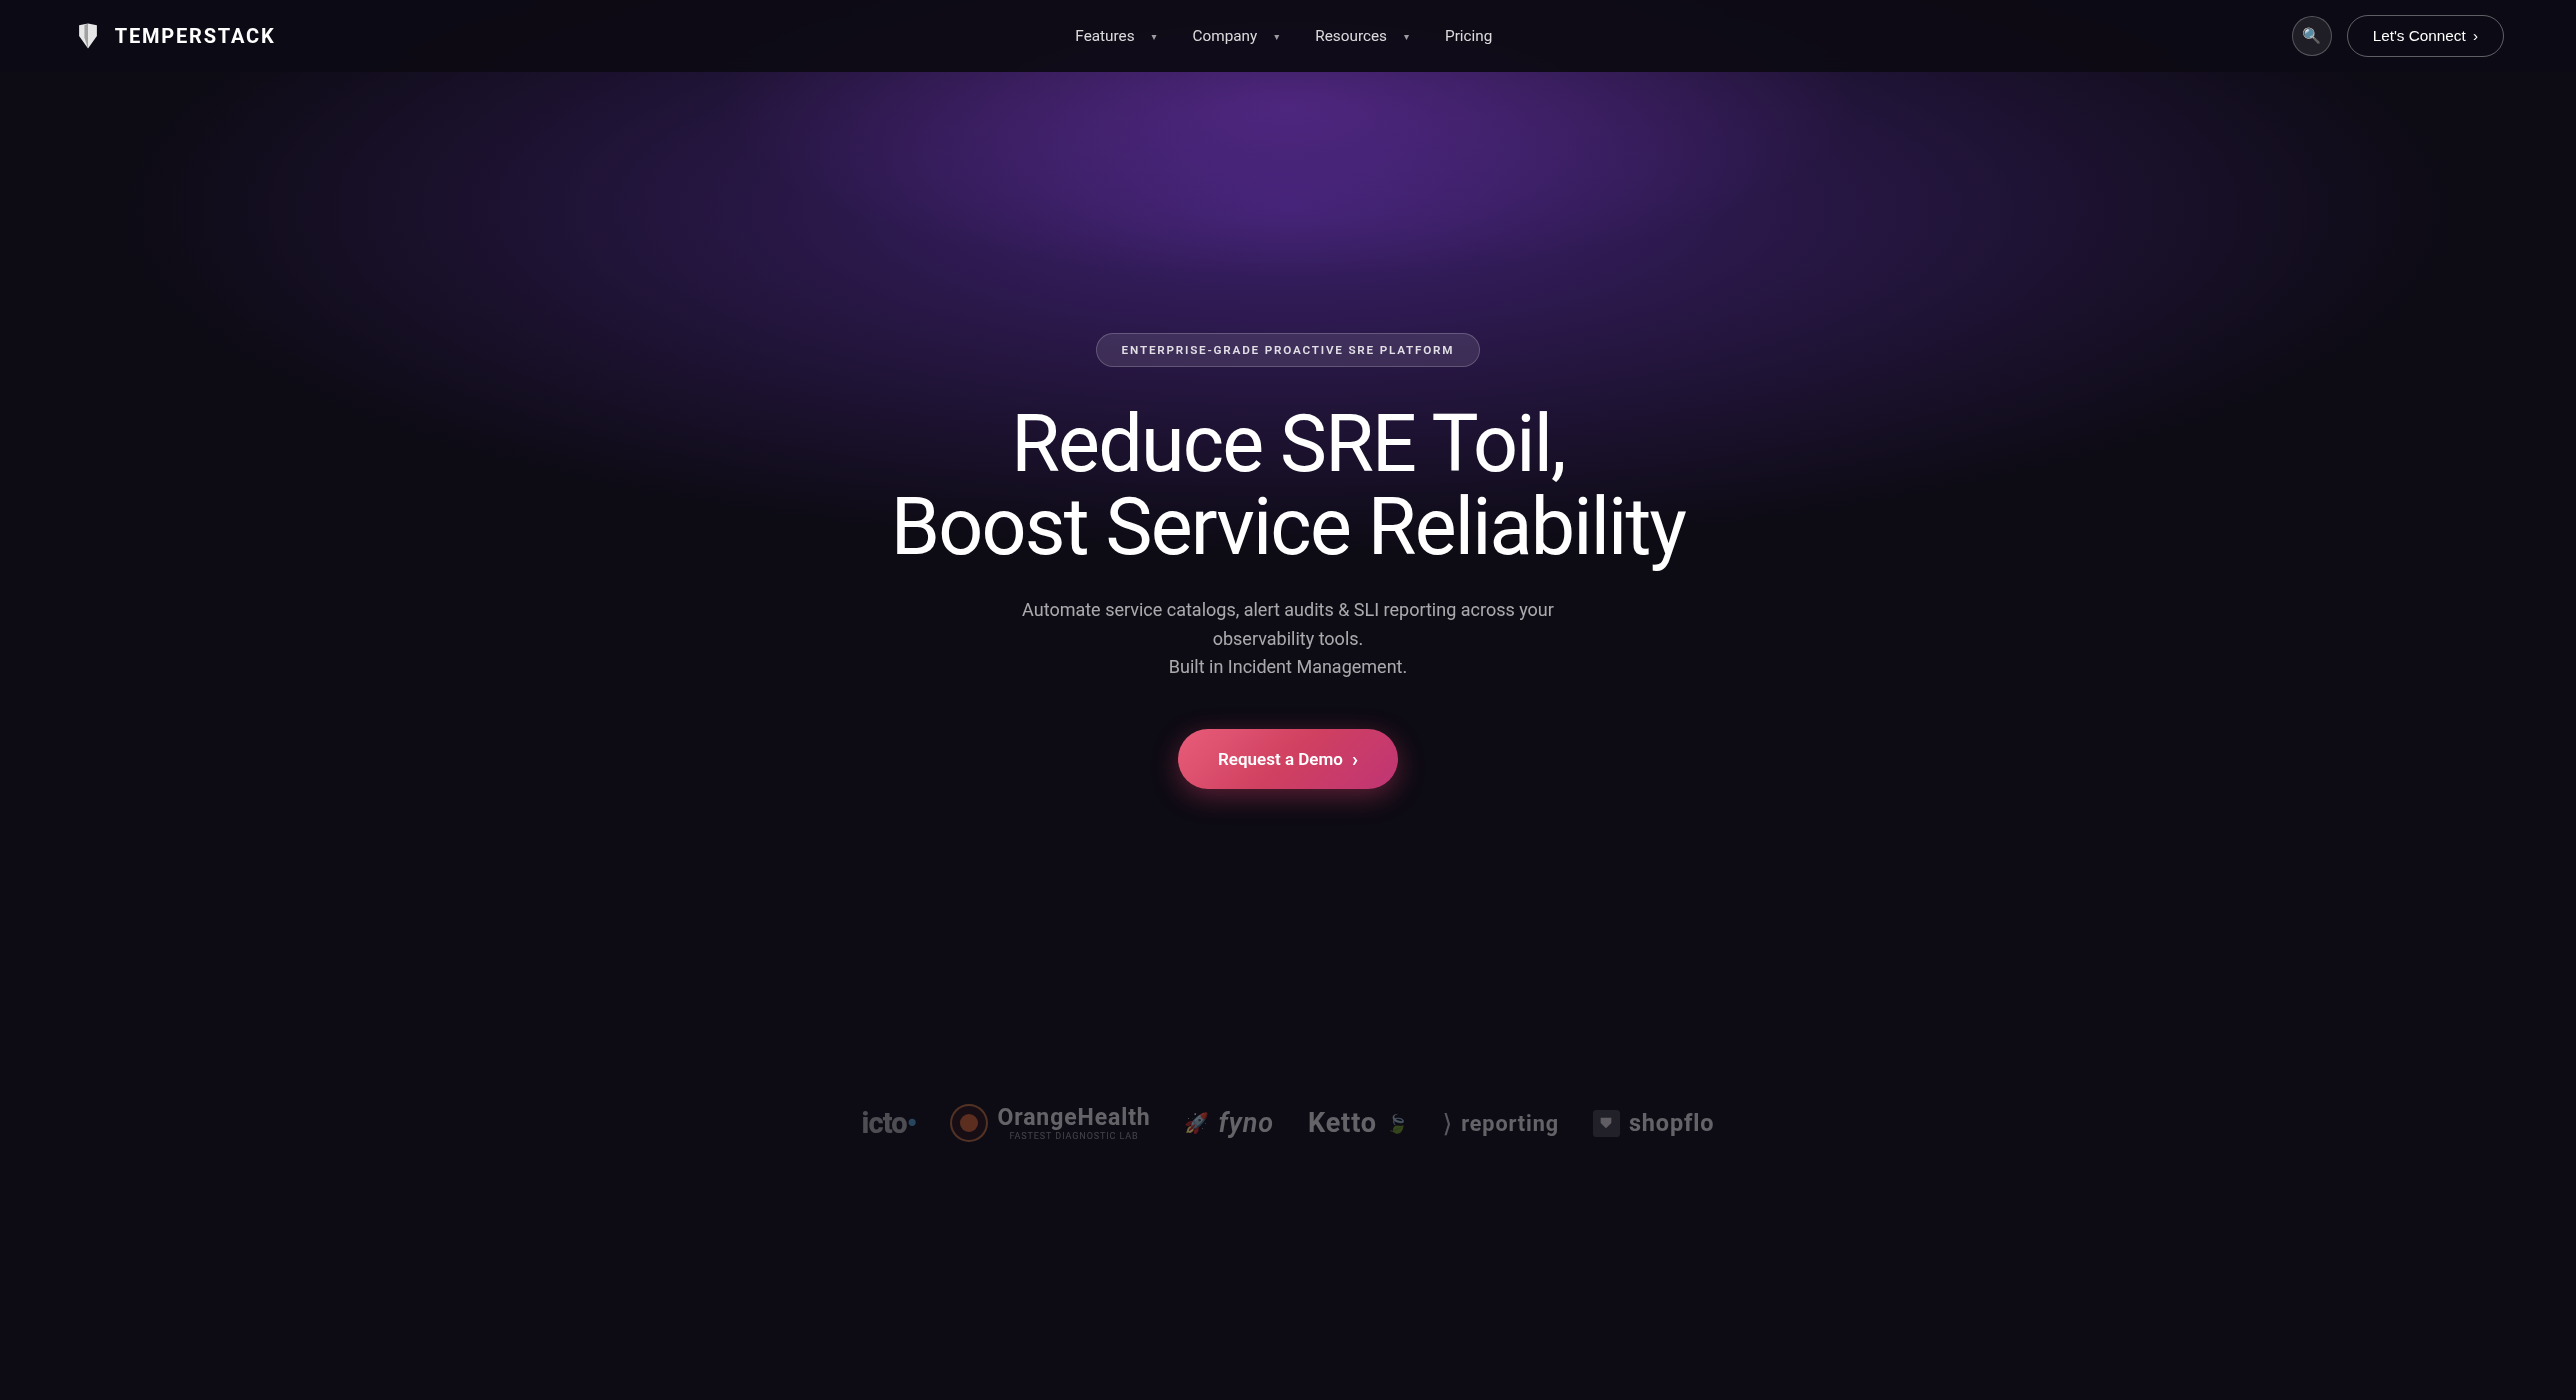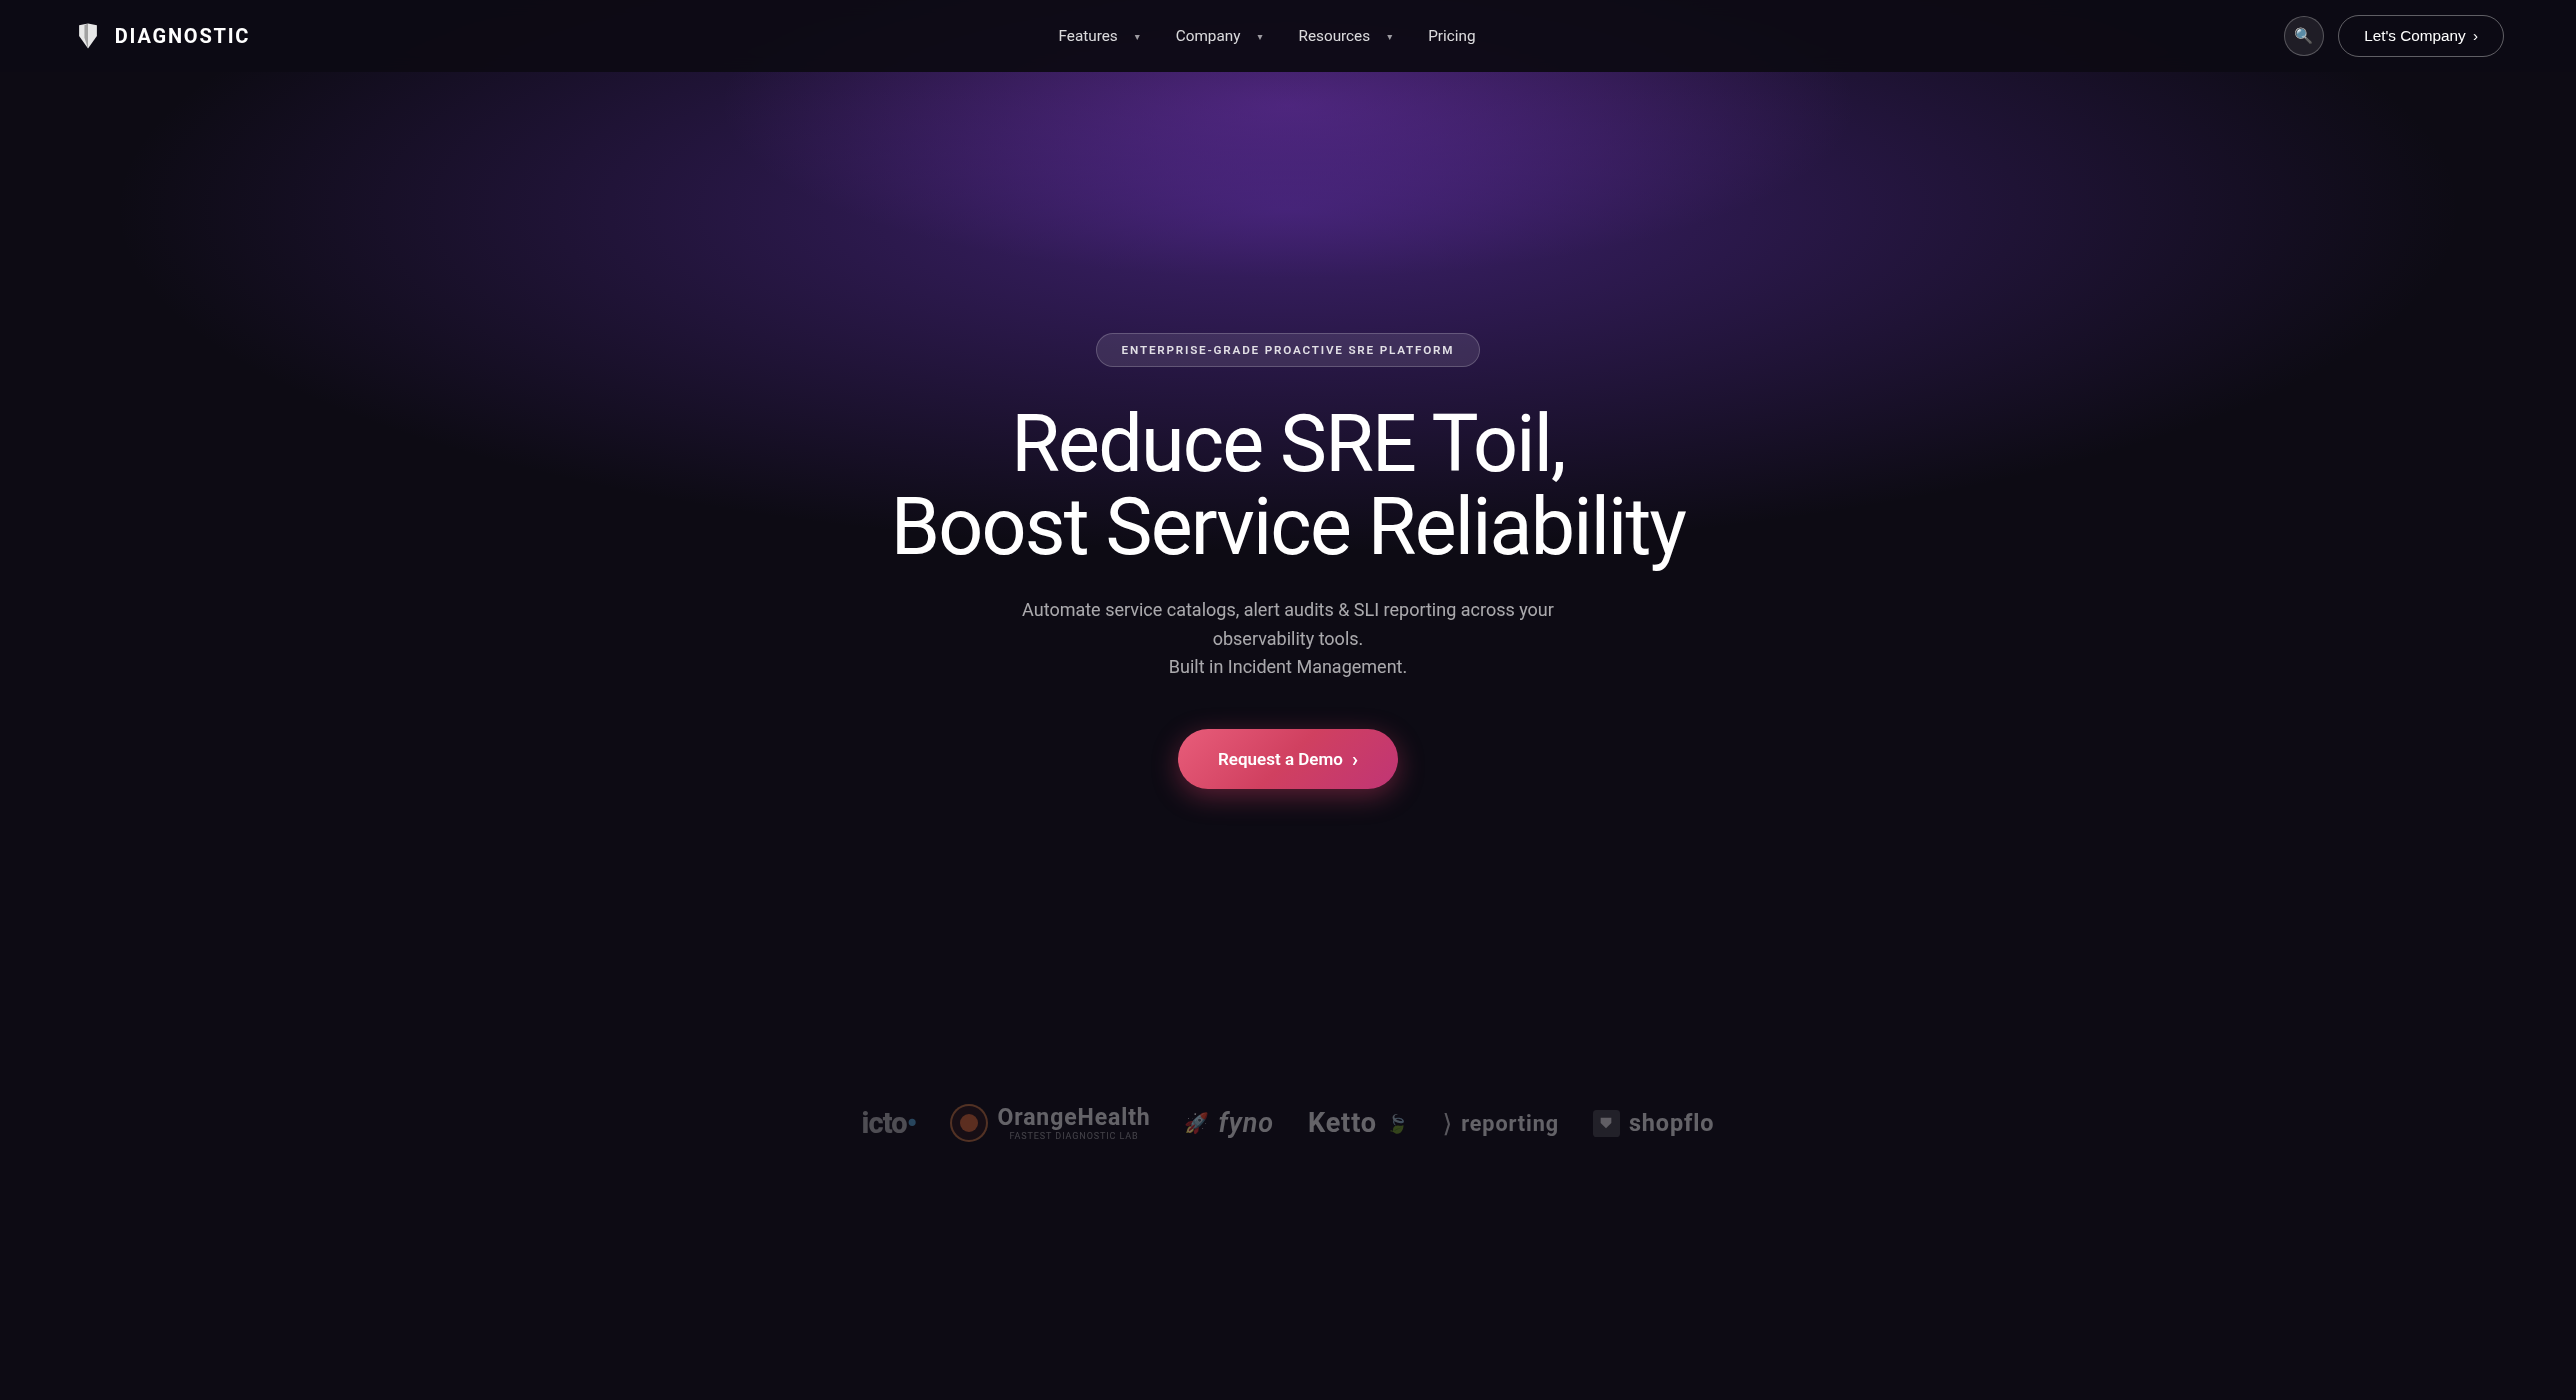--- a/index.html
+++ b/index.html
@@ -274,21 +274,21 @@
   </style>
 </head>
 <body>
 
 <nav>
   <a class="logo" href="#">
     <svg class="logo-icon" viewBox="0 0 36 36" fill="none" xmlns="http://www.w3.org/2000/svg">
       <path d="M8 6 L18 4 L28 6 L28 18 L18 32 L8 18 Z" fill="white" opacity="0.9"></path>
       <path d="M14 6 L18 4 L18 32 L14 20 Z" fill="rgba(0,0,0,0.3)"></path>
     </svg>
-    <span class="logo-text">DIAGNOSTIC</span>
+    <span class="logo-text">TEMPERSTACK</span>
   </a>
 
   <div class="nav-links">
     <a class="nav-item" href="#">
       <span>Features</span>
       <span class="nav-chevron">▾</span>
     </a>
     <a class="nav-item" href="#">
       <span>Company</span>
       <span class="nav-chevron">▾</span>
@@ -300,21 +300,21 @@
     <a class="nav-item" href="#">
       <span>Pricing</span>
     </a>
   </div>
 
   <div class="nav-actions">
     <button class="search-btn">
       <span>🔍</span>
     </button>
     <button class="connect-btn">
-      <span>Let's Company</span>
+      <span>Let's Connect</span>
       <span>›</span>
     </button>
   </div>
 </nav>
 
 <section class="hero">
   <div class="hero-badge">ENTERPRISE-GRADE PROACTIVE SRE PLATFORM</div>
 
   <h1 class="hero-title">
     <span>Reduce SRE Toil,</span><br>

